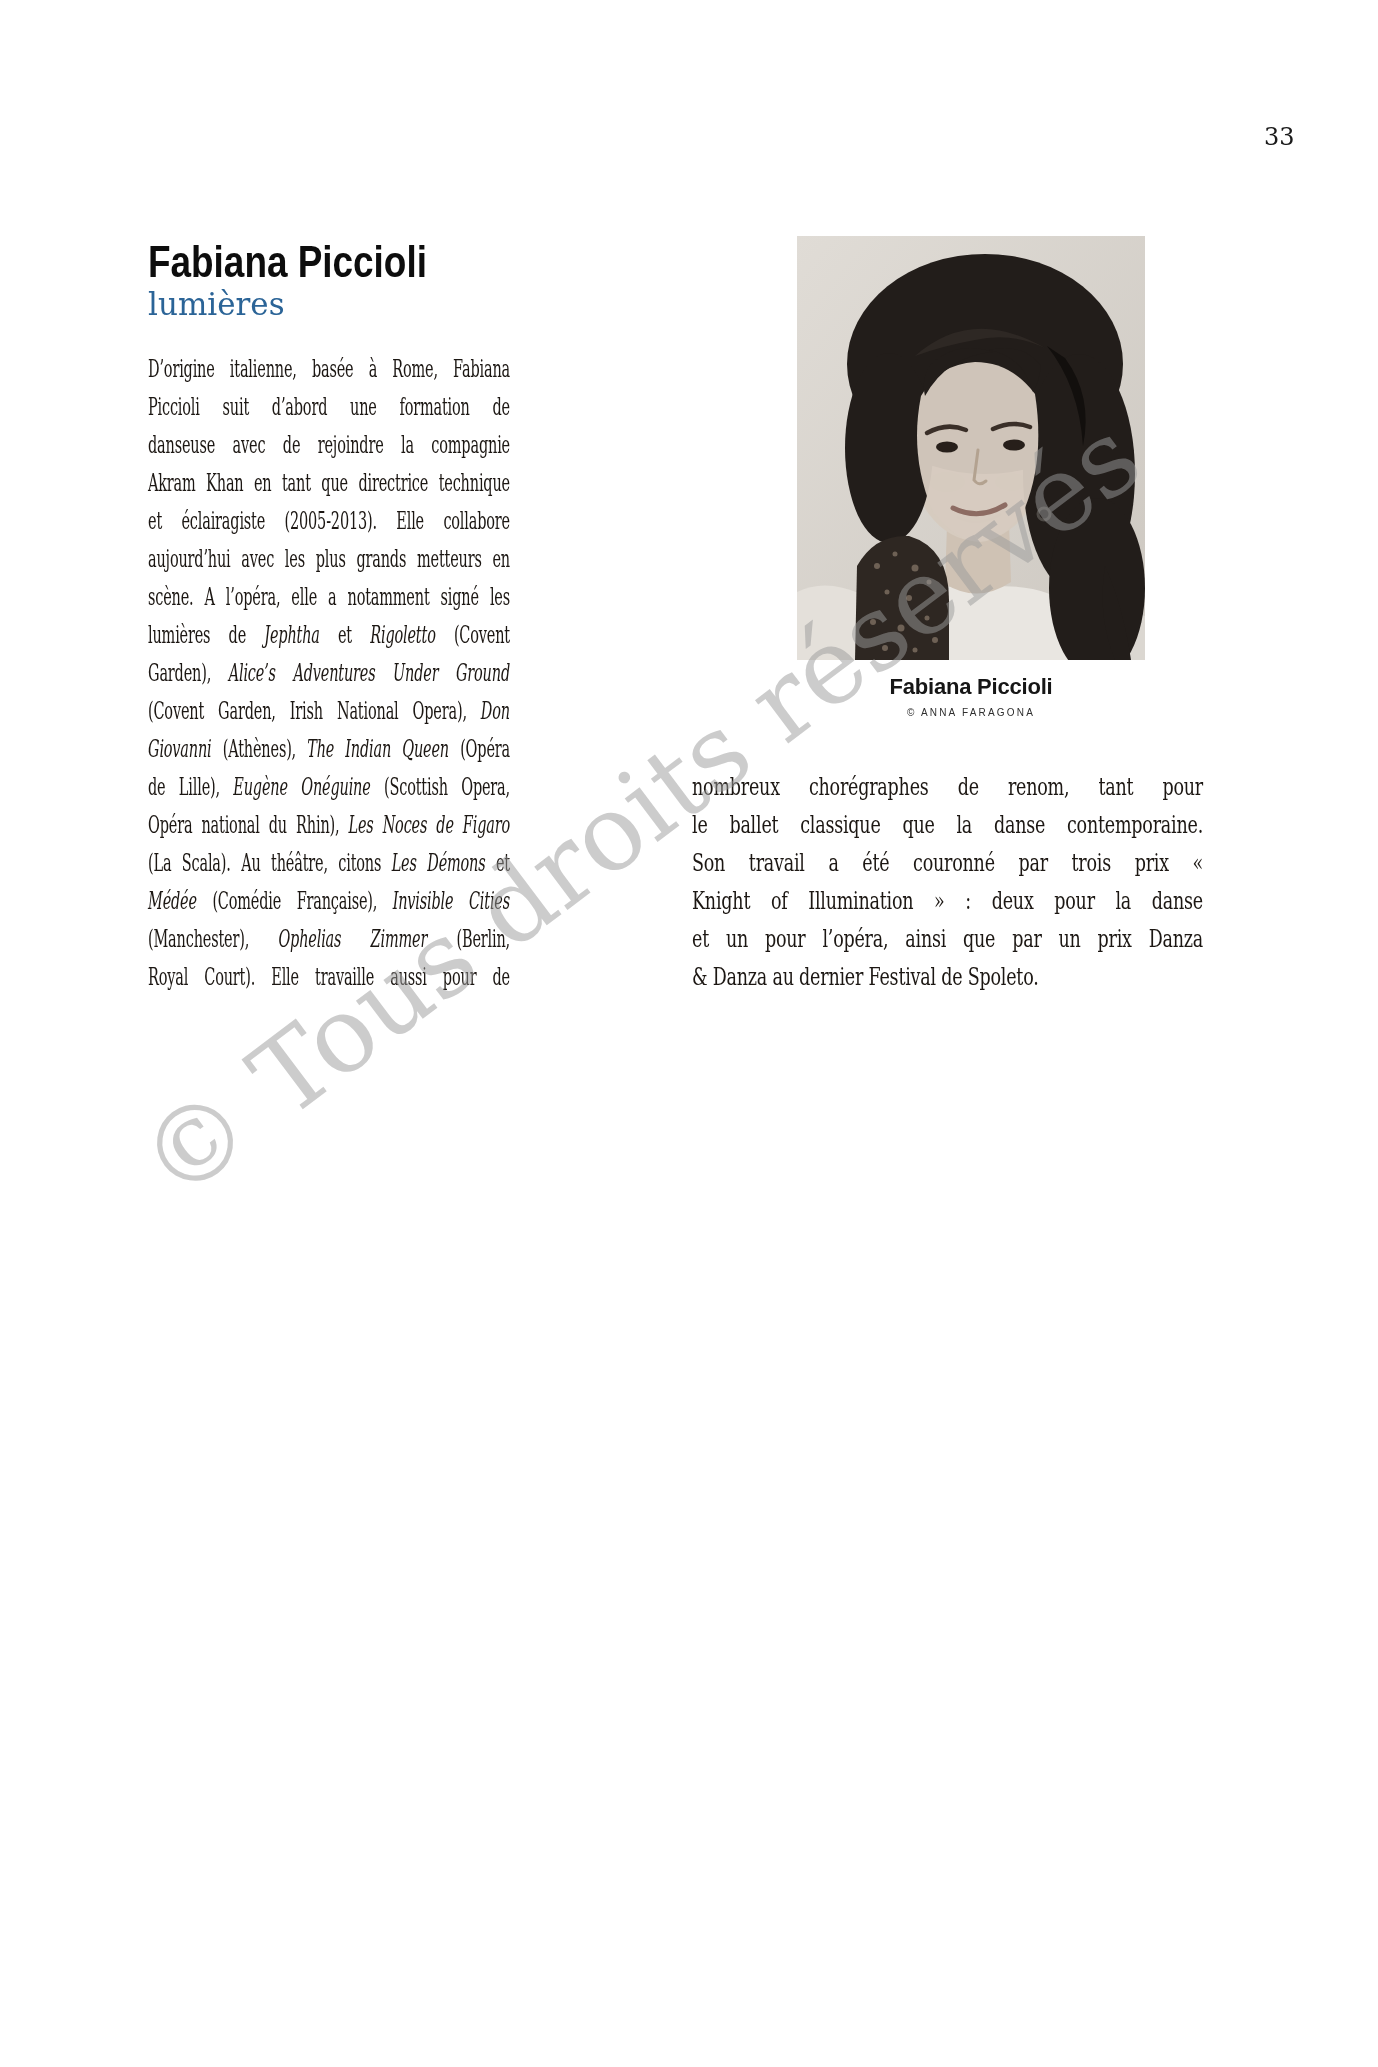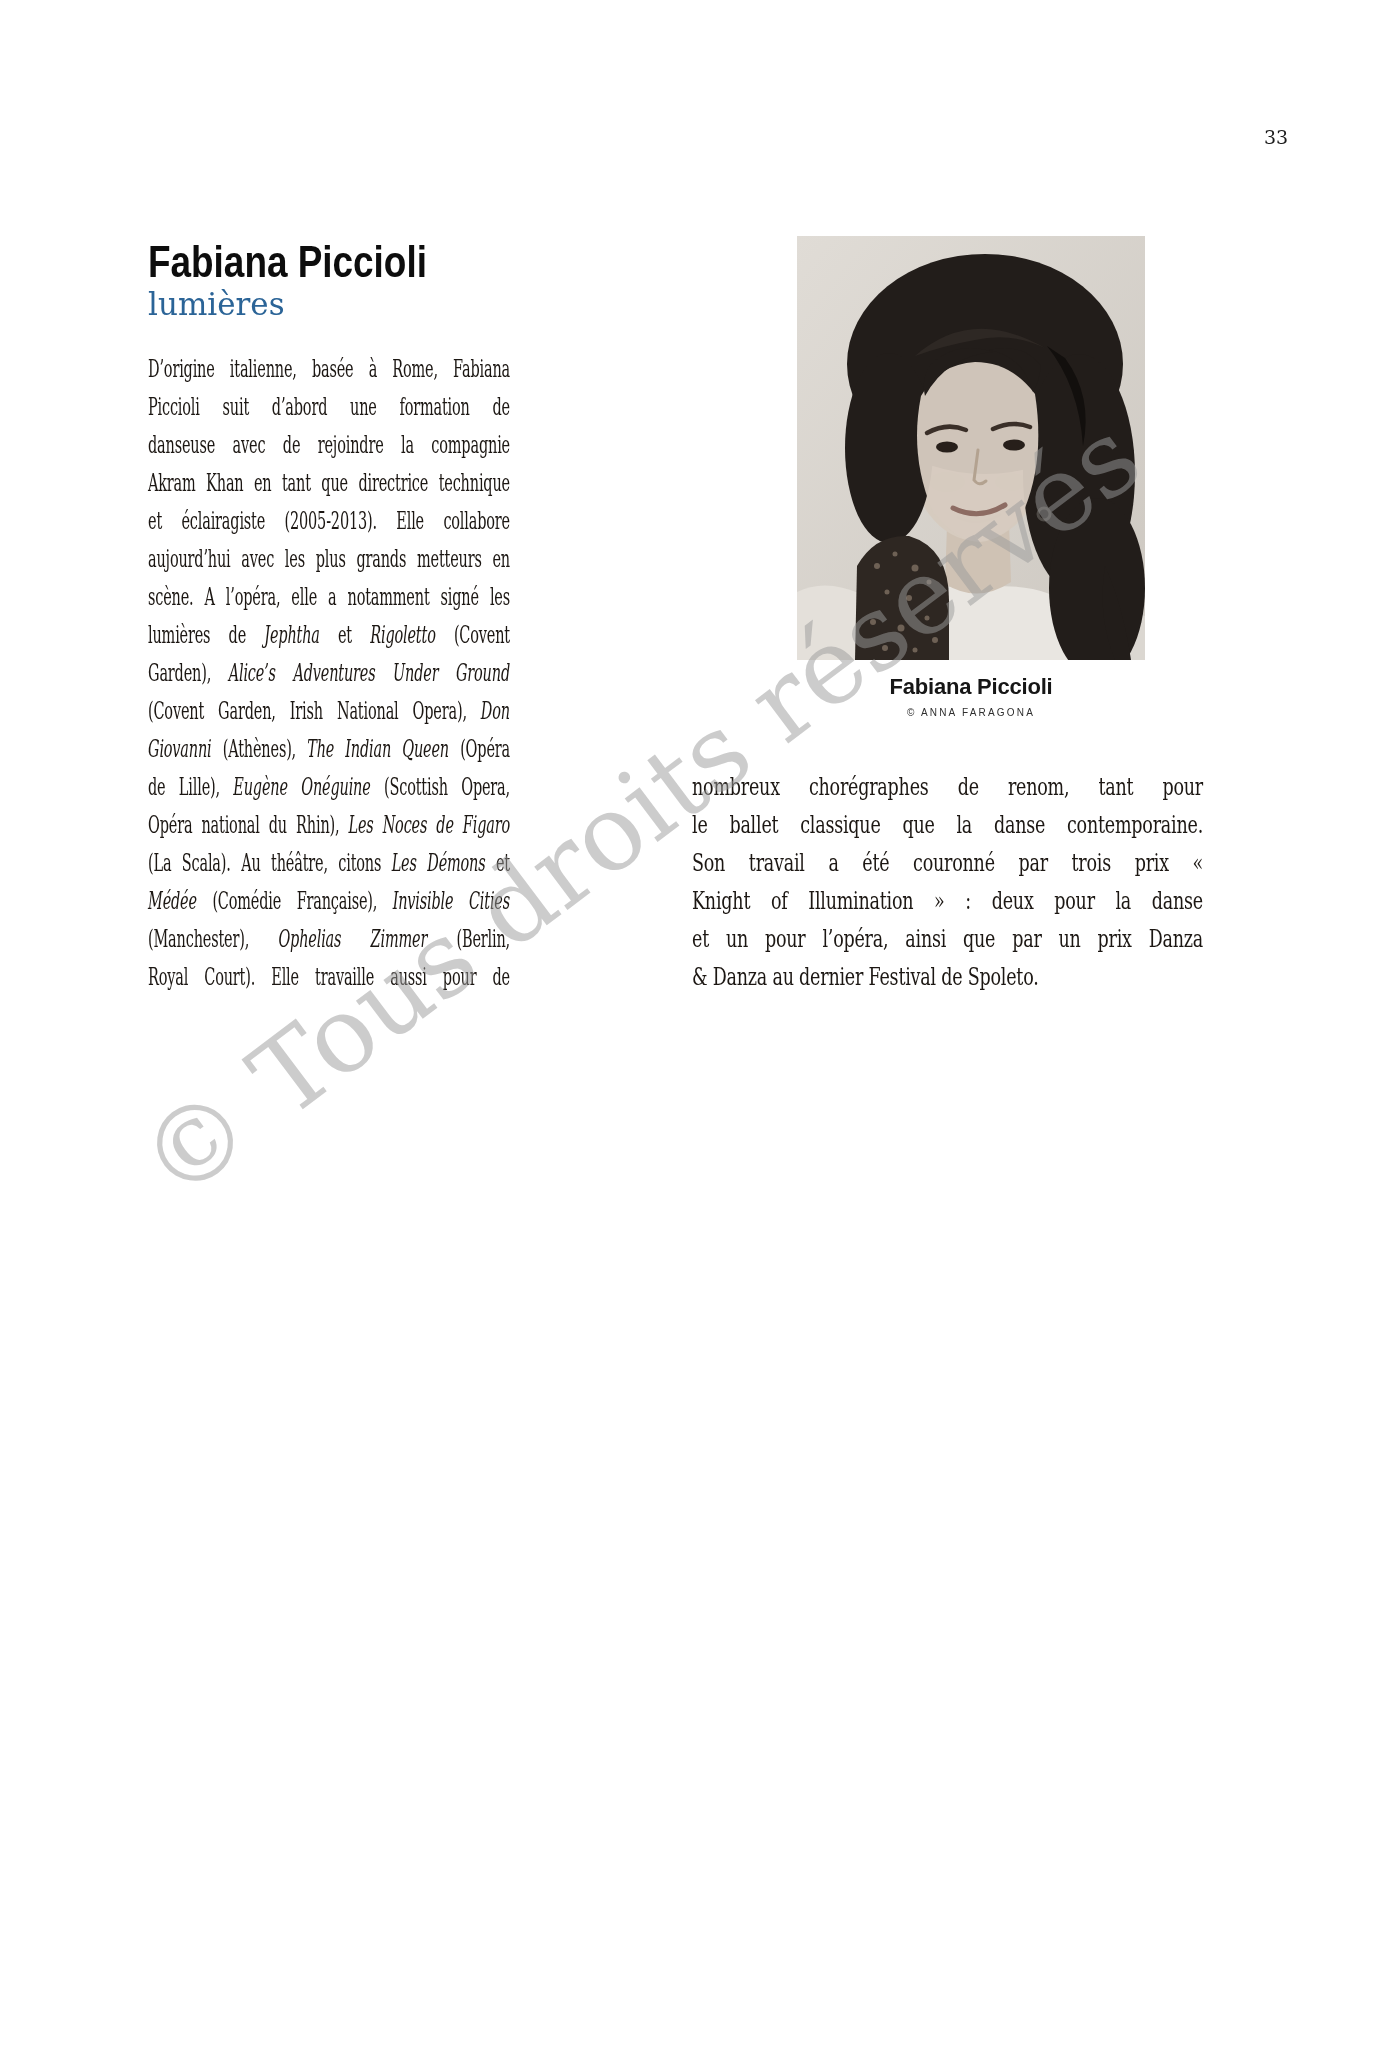--- a/index.html
+++ b/index.html
@@ -4,21 +4,21 @@
 <style>
   html,body { margin:0; padding:0; background:#ffffff; }
   .page {
     position:relative; width:1378px; height:2067px;
     background:#ffffff; overflow:hidden;
     font-family:"DejaVu Serif", serif;
   }
 
   .pagenum {
     position:absolute; left:1264px; top:122px;
-    font-size:19px; line-height:30px; color:#1a1a1a;
+    font-size:24px; line-height:30px; color:#1a1a1a;
   }
 
   .title {
     position:absolute; left:148px; top:238px;
     font-family:"Liberation Sans", sans-serif;
     font-weight:bold; font-size:45px; line-height:48px;
     color:#0d0d0d; white-space:nowrap;
   }
   .title-inner { display:inline-block; transform:scaleX(.82); transform-origin:0 50%; }
 

